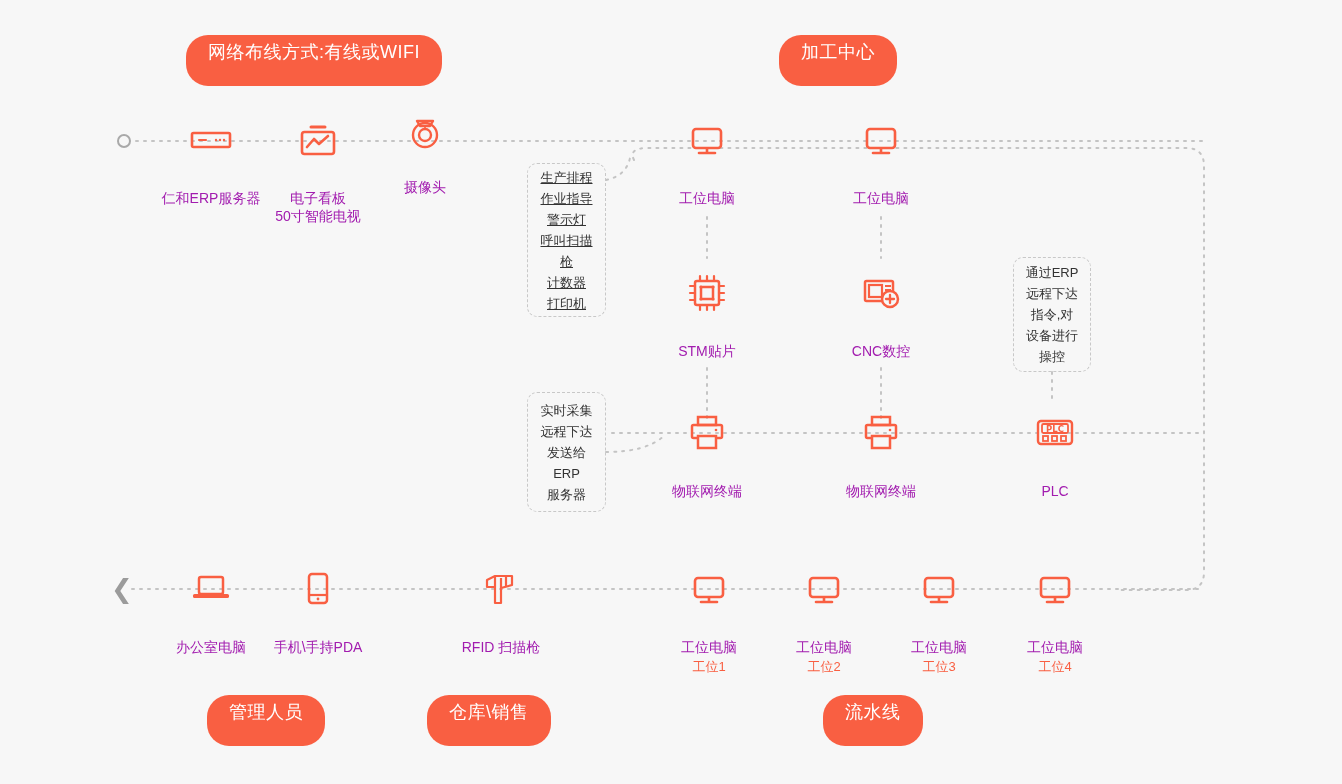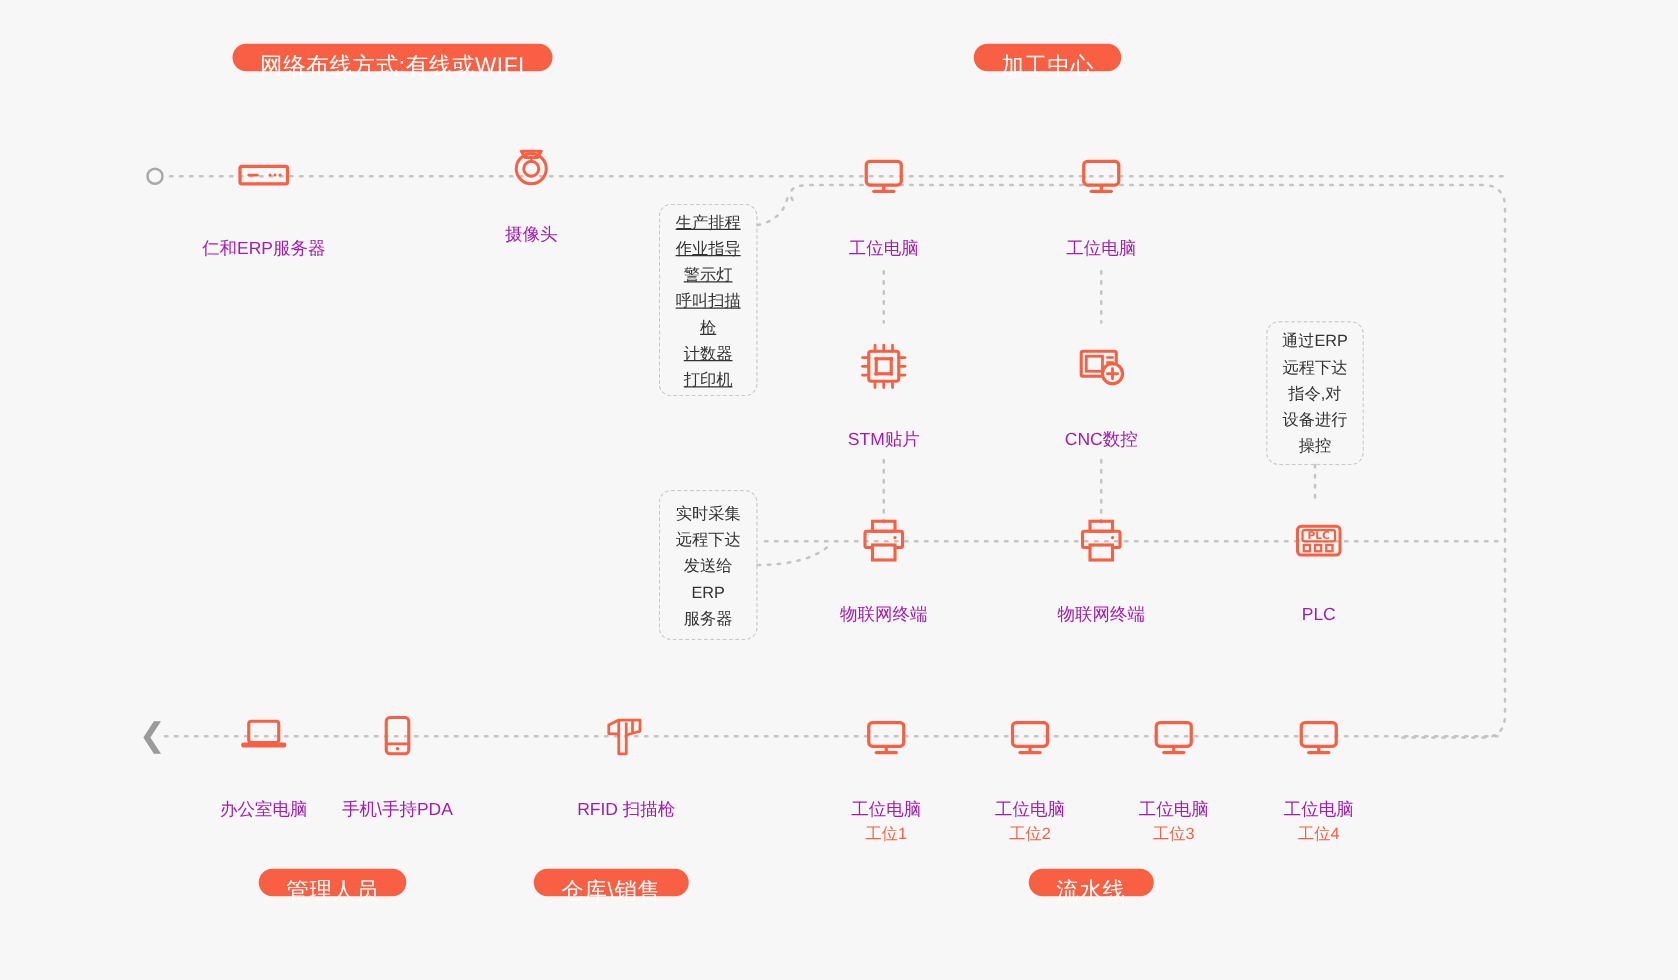--- a/index.html
+++ b/index.html
@@ -12,21 +12,21 @@
   }
   #stage{position:absolute;left:0;top:0;width:1342px;height:784px;}
   #wires{position:absolute;left:0;top:0;width:1342px;height:784px;pointer-events:none;}
 
   
   .pill{
     position:absolute;
     background:#f95f42;
     color:#ffffff;
     border-radius:22px;
-    height:22px;
+    height:51px;
     line-height:34px;
     text-align:center;
     font-size:18px;
     letter-spacing:.5px;
     white-space:nowrap;
     padding:0 22px;
     box-sizing:border-box;
   }
 
   
@@ -145,20 +145,31 @@
         <rect x="4" y="16" width="38" height="14" rx="1.5" fill="none" stroke="#f95f42" stroke-width="2.6"></rect>
         <line x1="11" y1="23" x2="18" y2="23" stroke="#f95f42" stroke-width="2.2" stroke-linecap="round"></line>
         <circle cx="28" cy="23" r="1.2" fill="#f95f42"></circle>
         <circle cx="32" cy="23" r="1.2" fill="#f95f42"></circle>
         <circle cx="36" cy="23" r="1.2" fill="#f95f42"></circle>
       </svg>
     </div>
     <div class="cap">仁和ERP服务器</div>
   </div>
 
+  <div class="node" style="left:248px;top:101px;">
+    <div class="circle big">
+      <svg width="46" height="46" viewBox="0 0 46 46">
+        <rect x="7" y="15" width="32" height="22" rx="2.5" fill="none" stroke="#f95f42" stroke-width="2.6"></rect>
+        <line x1="16" y1="10" x2="30" y2="10" stroke="#f95f42" stroke-width="3" stroke-linecap="round"></line>
+        <polyline points="12,30 19,22 24,27 33,19" fill="none" stroke="#f95f42" stroke-width="2.6" stroke-linecap="round" stroke-linejoin="round"></polyline>
+      </svg>
+    </div>
+    <div class="cap">电子看板
+50寸智能电视</div>
+  </div>
 
   <div class="node" style="left:355px;top:96px;">
     <div class="circle">
       <svg width="44" height="44" viewBox="0 0 44 44">
         <circle cx="22" cy="25" r="12" fill="none" stroke="#f95f42" stroke-width="2.4"></circle>
         <circle cx="22" cy="25" r="6" fill="none" stroke="#f95f42" stroke-width="2.4"></circle>
         <path d="M14 11 h16 l-3 5 h-10 z" fill="none" stroke="#f95f42" stroke-width="2.4" stroke-linejoin="round"></path>
         <circle cx="22" cy="18" r="1.1" fill="#f95f42"></circle>
       </svg>
     </div>

